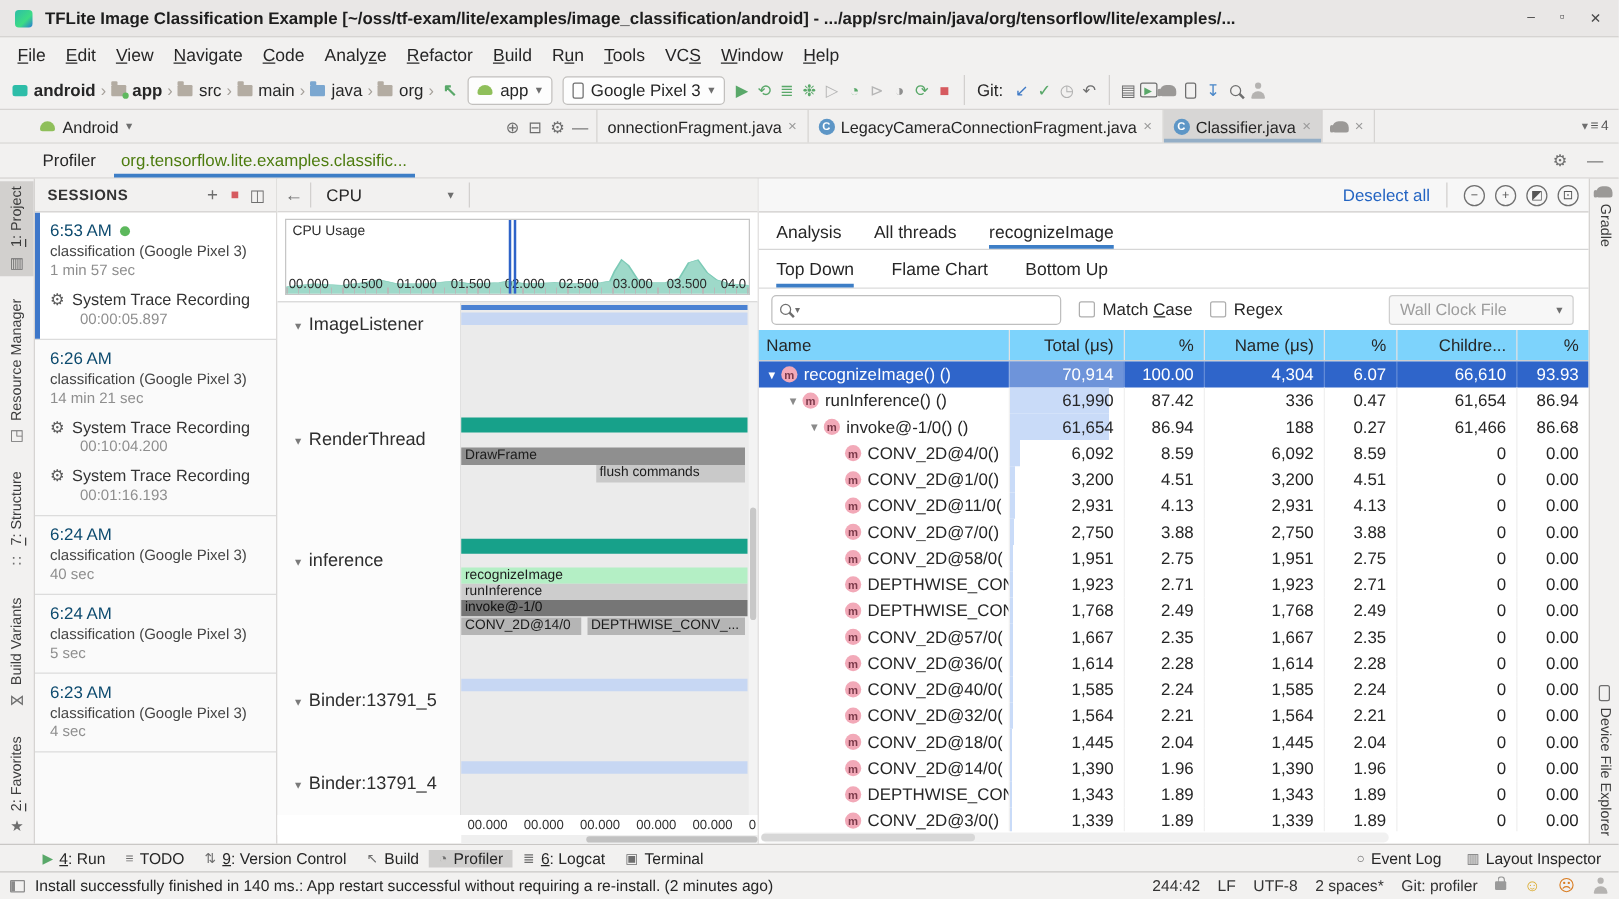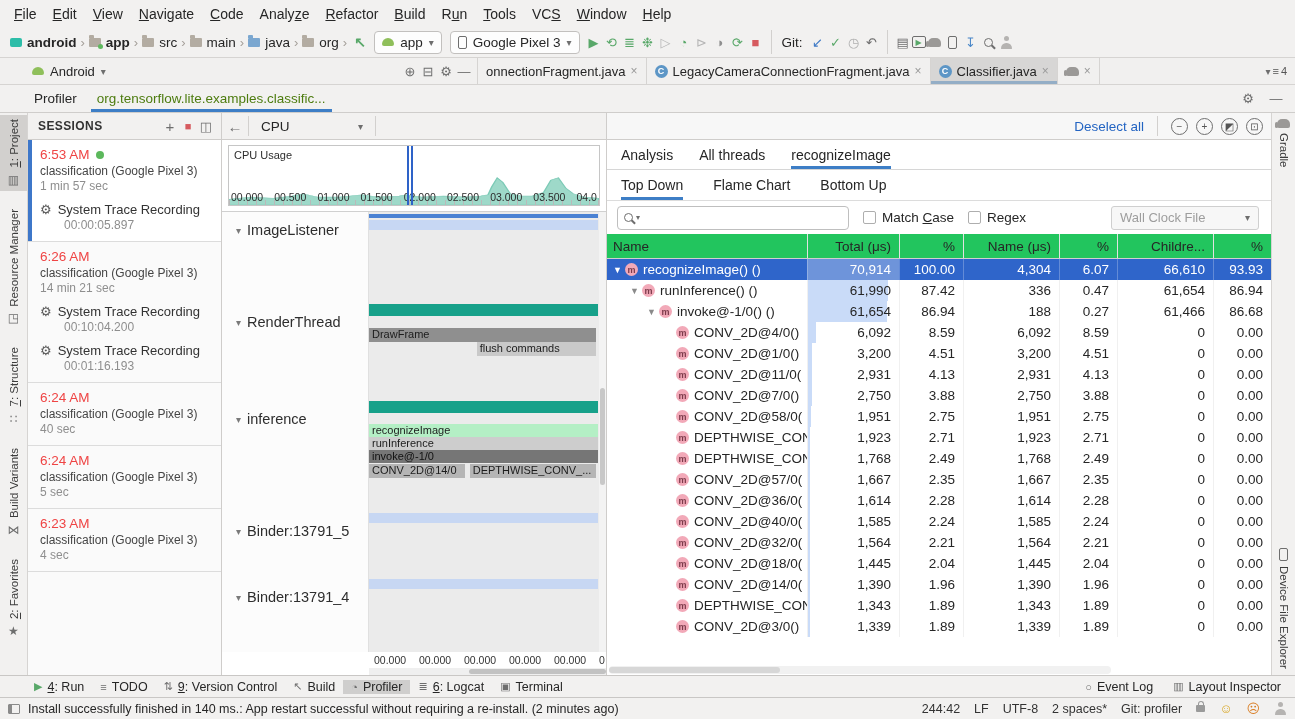--- a/index.html
+++ b/index.html
@@ -75,21 +75,21 @@
   .mt-auto { margin-top:auto; }
 
   
   .sessions { width:194px; flex:none; display:flex; flex-direction:column; background:#fafafa; border-right:1px solid #cfcdcb; min-height:0; }
   .pane-head { height:27px; flex:none; background:#f2f1f0; border-bottom:1px solid #cfcdcb; display:flex; align-items:center; padding:0 6px; }
   .sess-title { font-size:12px; font-weight:bold; letter-spacing:.4px; color:#333; padding-left:4px; }
   .sess-list { flex:1; overflow:hidden; }
   .sess-item { border-bottom:1px solid #dcdcdc; padding:7px 8px 9px 12px; position:relative; }
   .sess-item.selected { background:#ffffff; }
   .sess-item.selected::before { content:''; position:absolute; left:0; top:0; bottom:0; width:4px; background:#3e77c9; }
-  .sess-time { font-size:13.5px; color:#ef4444; display:flex; align-items:center; gap:6px; }
+  .sess-time { font-size:13.5px; color:#0c4a6e; display:flex; align-items:center; gap:6px; }
   .live-dot { width:8px; height:8px; border-radius:50%; background:#5cb85c; }
   .sess-app { font-size:12px; color:#454545; margin-top:2px; }
   .sess-dur { font-size:12px; color:#8e8e8e; margin-top:1px; }
   .sess-rec { margin-top:9px; display:flex; align-items:center; gap:6px; font-size:13px; color:#333; }
   .sess-rec .gear { color:#5a5a5a; font-size:13px; }
   .sess-rec-time { font-size:12px; color:#8e8e8e; margin:1px 0 0 24px; }
 
   
   .cpu { width:385px; flex:none; display:flex; flex-direction:column; border-right:1px solid #cfcdcb; background:#fff; min-height:0; }
   .cpu-head { height:27px; flex:none; background:#f2f1f0; border-bottom:1px solid #cfcdcb; display:flex; align-items:center; padding:0 4px; font-size:13.5px; }
@@ -129,21 +129,21 @@
   .d-tabs { height:30px; flex:none; display:flex; gap:26px; padding:0 14px; border-bottom:1px solid #d6d6d6; align-items:stretch; font-size:14px; }
   .d-tab { display:flex; align-items:center; }
   .d-tab.active { box-shadow:inset 0 -3px #3d7ec6; }
   .d-subtabs { height:31px; flex:none; display:flex; gap:30px; padding:0 14px; border-bottom:1px solid #dcdcdc; align-items:stretch; font-size:14px; }
   .search-row { height:33px; flex:none; display:flex; align-items:center; gap:14px; padding:0 10px; }
   .search-box { width:232px; height:24px; border:1px solid #bfbfbf; border-radius:4px; background:#fff; display:flex; align-items:center; padding:0 6px; gap:3px; }
   .search-box input { border:none; outline:none; flex:1; font-size:13px; font-family:inherit; min-width:0; }
   .cb { display:flex; align-items:center; gap:6px; font-size:13.5px; }
   .cb .box { width:13px; height:13px; border:1px solid #aeaeae; border-radius:2px; background:#fff; }
   .clock-dd { width:148px; height:24px; border:1px solid #cfcfcf; border-radius:3px; background:#f7f7f7; color:#9d9d9d; font-size:13px; display:flex; align-items:center; justify-content:space-between; padding:0 8px; margin-right:2px; }
-  .tbl-head { height:25px; flex:none; display:flex; border-bottom:1px solid #cfcfcf; background:#22c55e; font-size:13.5px; align-items:center; }
+  .tbl-head { height:25px; flex:none; display:flex; border-bottom:1px solid #cfcfcf; background:#7dd3fc; font-size:13.5px; align-items:center; }
   .tbl-rows { flex:1; min-height:0; overflow:hidden; }
   .trow { height:21px; display:flex; align-items:center; font-size:13.5px; }
   .trow.selected { background:#2f65ca; color:#fff; }
   .cell { height:100%; display:flex; align-items:center; overflow:hidden; }
   .cw0 { flex:1; min-width:0; padding-left:6px; }
   .cw1 { width:92px; } .cw2 { width:64px; } .cw3 { width:96px; } .cw4 { width:58px; } .cw5 { width:96px; } .cw6 { width:58px; }
   .num { justify-content:flex-end; padding-right:8px; }
   .tbl-head .cell { border-left:1px solid #e2e2e2; } .tbl-head .cell:first-child { border-left:none; }
   .trow .cell { border-left:1px solid #f0f0f0; } .trow .cell:first-child { border-left:none; }
   .trow.selected .cell { border-left-color:rgba(255,255,255,.25); }
@@ -165,20 +165,29 @@
   .sb-right { margin-left:auto; display:flex; align-items:center; gap:14px; color:#333; }
   .lock-icon { width:9px; height:7px; background:#9a9a9a; border-radius:1px; position:relative; flex:none; }
   .lock-icon::before { content:''; position:absolute; top:-4px; left:1.5px; width:4px; height:4px; border:1.4px solid #9a9a9a; border-bottom:none; border-radius:3px 3px 0 0; }
   .face { font-size:13px; }
 </style>
 </head>
 <body>
 
 <div class="window">
 
+  <div class="titlebar">
+    <span class="app-icon"></span>
+    <span class="title-text">TFLite Image Classification Example [~/oss/tf-exam/lite/examples/image_classification/android] - .../app/src/main/java/org/tensorflow/lite/examples/...</span>
+    <span class="win-controls">
+      <span>–</span>
+      <span>▫</span>
+      <span>✕</span>
+    </span>
+  </div>
 
   <div class="menubar" id="menu-items">
       <span class="menu-item"><u>F</u>ile</span>
       <span class="menu-item"><u>E</u>dit</span>
       <span class="menu-item"><u>V</u>iew</span>
       <span class="menu-item"><u>N</u>avigate</span>
       <span class="menu-item"><u>C</u>ode</span>
       <span class="menu-item">Analy<u>z</u>e</span>
       <span class="menu-item"><u>R</u>efactor</span>
       <span class="menu-item"><u>B</u>uild</span>

